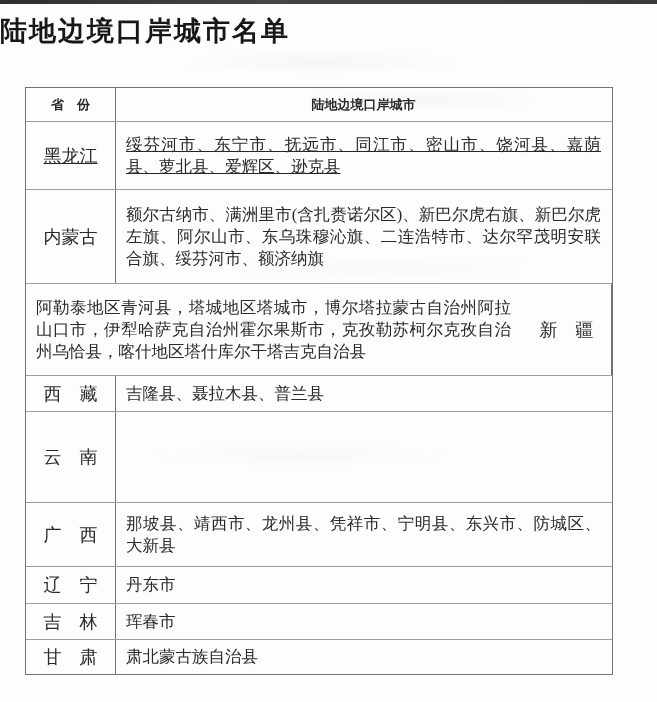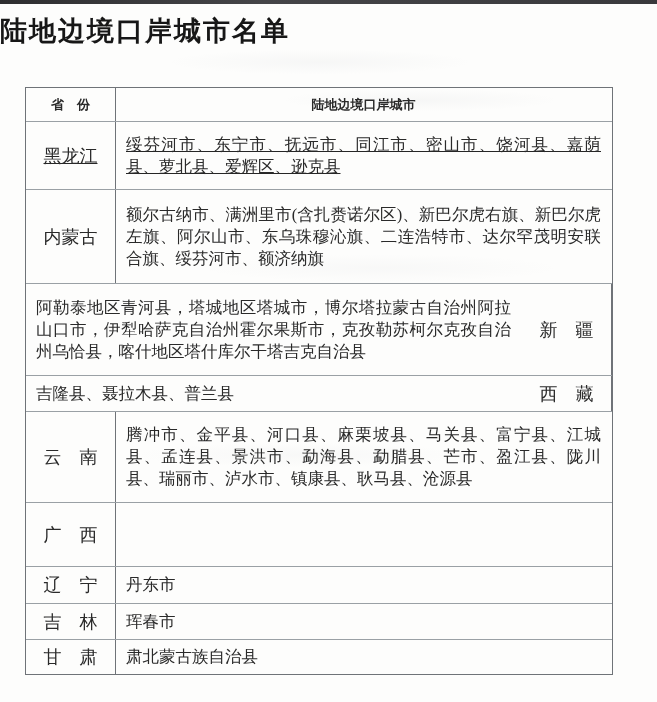--- a/index.html
+++ b/index.html
@@ -132,35 +132,35 @@
   </div>
 
   <div class="row">
     <div class="cell col-cities">
       <div class="cities-text">阿勒泰地区青河县，塔城地区塔城市，博尔塔拉蒙古自治州阿拉山口市，伊犁哈萨克自治州霍尔果斯市，克孜勒苏柯尔克孜自治州乌恰县，喀什地区塔什库尔干塔吉克自治县</div>
     </div>
     <div class="cell col-province province">新　疆</div>
   </div>
 
   <div class="row">
+    <div class="cell col-province province">西　藏</div>
     <div class="cell col-cities">
       <div class="cities-text">吉隆县、聂拉木县、普兰县</div>
     </div>
-    <div class="cell col-province province">西　藏</div>
   </div>
 
   <div class="row">
     <div class="cell col-province province">云　南</div>
-    <div class="cell col-cities">
-      <div class="cities-text">腾冲市、金平县、河口县、麻栗坡县、马关县、富宁县、江城县、孟连县、景洪市、勐海县、勐腊县、芒市、盈江县、陇川县、瑞丽市、泸水市、镇康县、耿马县、沧源县</div>
-    </div>
   </div>
 
   <div class="row">
     <div class="cell col-province province">广　西</div>
+    <div class="cell col-cities">
+      <div class="cities-text">那坡县、靖西市、龙州县、凭祥市、宁明县、东兴市、防城区、大新县</div>
+    </div>
   </div>
 
   <div class="row">
     <div class="cell col-province province">辽　宁</div>
     <div class="cell col-cities">
       <div class="cities-text">丹东市</div>
     </div>
   </div>
 
   <div class="row">

